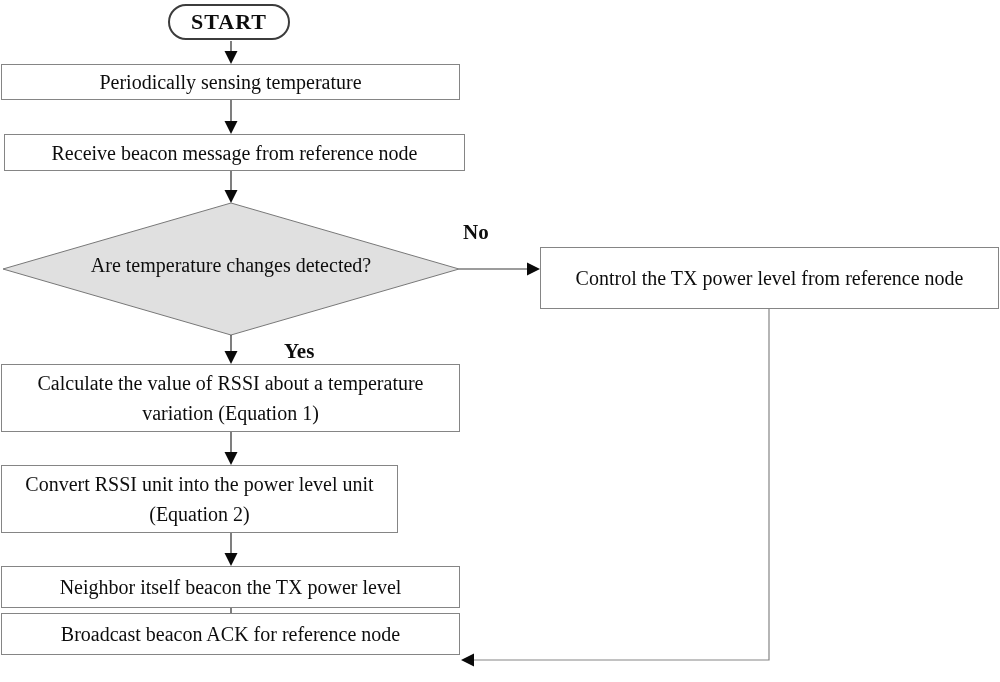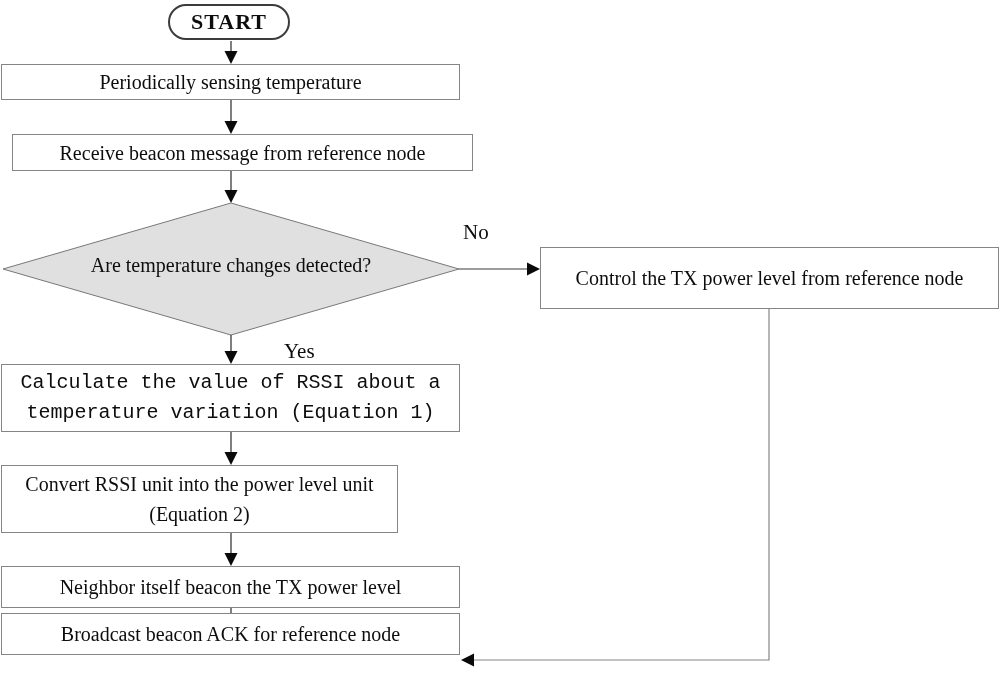--- a/index.html
+++ b/index.html
@@ -44,21 +44,21 @@
     letter-spacing: 1px;
   }
   .decision-label {
     position: absolute;
     background: transparent;
     text-align: center;
     font-size: 20px;
   }
   .edge-label {
     position: absolute;
-    font-weight: normal;
+    font-weight: bold;
     font-size: 21px;
     background: transparent;
   }
   svg line, svg polyline {
     fill: none;
   }
 </style>
 </head>
 <body>
 
@@ -93,31 +93,31 @@
     <polygon points="540,269 527,262.5 527,275.5" fill="#0a0a0a"></polygon>
 
     <polyline points="769,293 769,660 473,660" stroke="#858585" stroke-width="1.2"></polyline>
     <polygon points="461,660 474,653.5 474,666.5" fill="#0a0a0a"></polygon>
   </svg>
 
   <div class="node terminator" style="left:168px; top:4px; width:122px; height:36px;">START</div>
 
   <div class="node process" style="left:1px; top:64px; width:459px; height:36px;">Periodically sensing temperature</div>
 
-  <div class="node process" style="left:12px; top:134px; width:461px; height:37px;">Receive beacon message from reference node</div>
+  <div class="node process" style="left:4px; top:134px; width:461px; height:37px;">Receive beacon message from reference node</div>
 
   <div class="decision-label" style="left:41px; top:254px; width:380px;text-align:center;">Are temperature changes detected?</div>
 
   <div class="edge-label" style="left:463px; top:220px;">No</div>
 
   <div class="edge-label" style="left:284px; top:339px;">Yes</div>
 
   <div class="node process" style="left:540px; top:247px; width:459px; height:62px;">Control the TX power level from reference node</div>
 
-  <div class="node process" style="left:1px; top:364px; width:459px; height:68px;font-family:Liberation Mono, monospace;">Calculate the value of RSSI about a temperature variation (Equation 1)</div>
+  <div class="node process" style="left:1px; top:364px; width:459px; height:68px;">Calculate the value of RSSI about a temperature variation (Equation 1)</div>
 
   <div class="node process" style="left:1px; top:465px; width:397px; height:68px;">Convert RSSI unit into the power level unit (Equation 2)</div>
 
   <div class="node process" style="left:1px; top:566px; width:459px; height:42px;">Neighbor itself beacon the TX power level</div>
 
   <div class="node process" style="left:1px; top:613px; width:459px; height:42px;">Broadcast beacon ACK for reference node</div>
 
 </div>
 
 </body></html>

